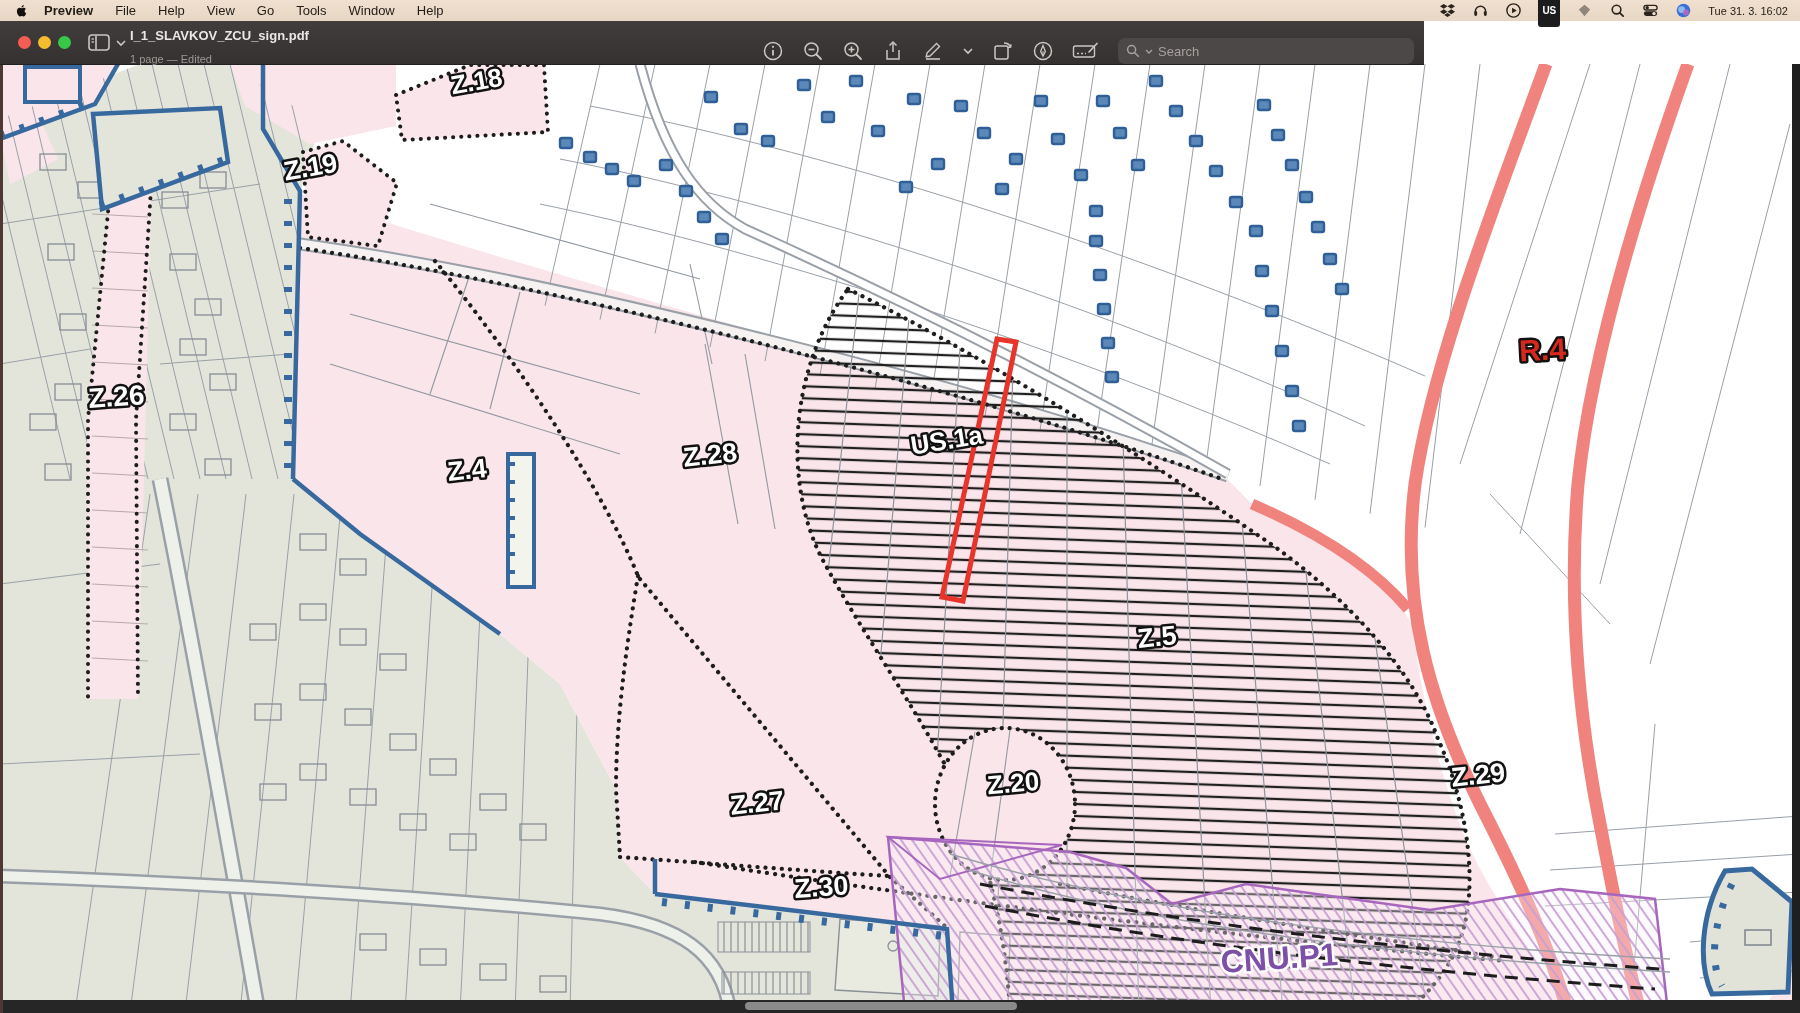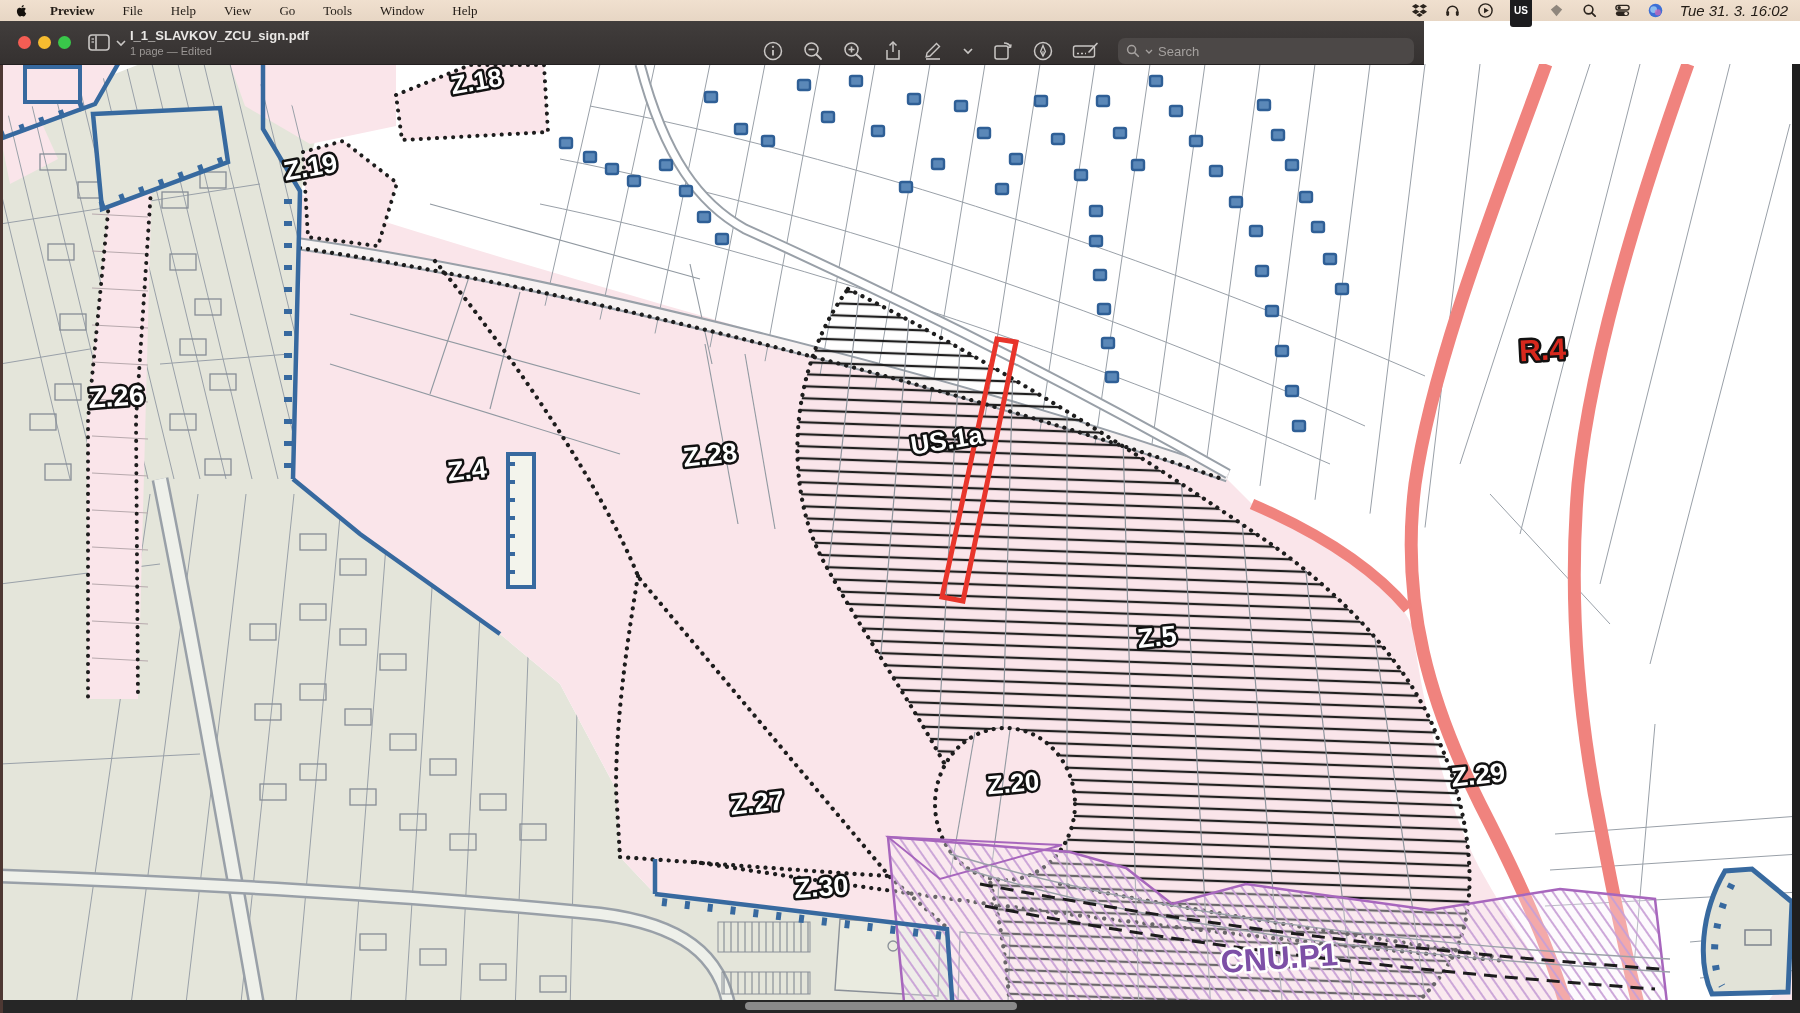--- a/index.html
+++ b/index.html
@@ -1,39 +1,39 @@
 <!DOCTYPE html>
 <html><head>
 <meta charset="utf-8">
 <style>
   html,body{margin:0;padding:0;width:1800px;height:1013px;overflow:hidden;
     font-family:"Liberation Sans",sans-serif;background:#fff;}
   
   #menubar{position:absolute;left:0;top:0;width:1800px;height:21px;
     background:linear-gradient(#f0e0cf,#e7d6c4);display:flex;align-items:center;
     font-size:13px;color:#221c16;z-index:30;}
-  #menu-left{display:flex;align-items:center;gap:6px;font-family:Liberation Serif, serif;}
+  #menu-left{display:flex;align-items:center;gap:0;}
   .menu-item{padding:0 11px;height:21px;display:flex;align-items:center;}
   .menu-item.app{font-weight:bold;}
   #apple-logo{width:15px;height:15px;margin:0 4px 0 14px;}
   #menu-right{margin-left:auto;display:flex;align-items:center;gap:16px;padding-right:12px;}
   .stat-icon{width:17px;height:17px;display:flex;align-items:center;justify-content:center;}
   #input-badge{background:#1c1c1e;color:#fff;font-size:10px;font-weight:bold;
     border-radius:3px;padding:11px 4px;line-height:11px;}
-  #clock{font-size:15px;color:#221c16;white-space:nowrap;font-style:italic;}
+  #clock{font-size:11px;color:#221c16;white-space:nowrap;}
   
   #titlebar{position:absolute;left:0;top:21px;width:1424px;height:43px;
     background:linear-gradient(#413d3c,#353130);border-bottom:1px solid #232021;z-index:30;}
   .tl{position:absolute;top:15px;width:13px;height:13px;border-radius:50%;}
   #tl-close{left:18px;background:#f45d54;}
   #tl-min{left:38px;background:#f6bc30;}
   #tl-zoom{left:58px;background:#39c74a;}
   #sidebar-btn{position:absolute;left:88px;top:10px;width:40px;height:24px;display:flex;align-items:center;gap:4px;}
   #doc-title{position:absolute;left:130px;top:7px;font-size:13px;font-weight:bold;color:#e9e7e5;}
-  #doc-subtitle{position:absolute;left:130px;top:24px;font-size:11px;color:#9b9795;}
+  #doc-subtitle{position:absolute;left:130px;top:32px;font-size:11px;color:#9b9795;}
   #toolbar-right{position:absolute;right:10px;top:14px;height:32px;display:flex;align-items:center;gap:18px;}
   .tb-icon{width:22px;height:22px;display:flex;align-items:center;justify-content:center;}
   #search-box{width:296px;height:26px;border-radius:7px;background:#4c4847;
     display:flex;align-items:center;gap:5px;padding:0 8px;box-sizing:border-box;}
   #search-box span{color:#a5a19f;font-size:13px;}
   
   #content{position:absolute;left:0;top:64px;width:1800px;height:949px;background:#fff;}
   #map-svg{position:absolute;left:0;top:0;}
   .zlabel{font-family:"Liberation Sans",sans-serif;font-weight:bold;text-anchor:middle;
     paint-order:stroke;stroke-linejoin:round;stroke-width:5px;}

